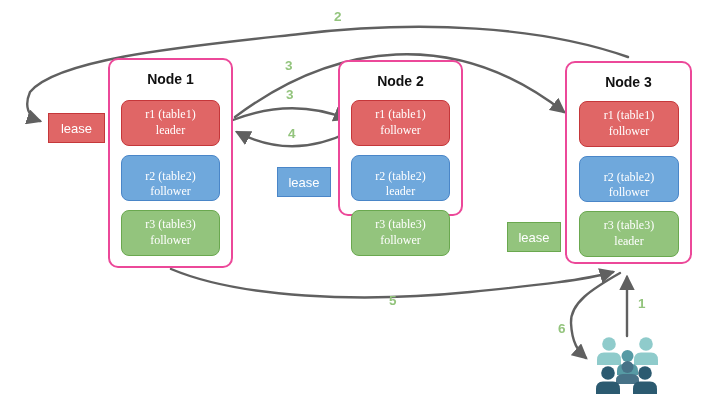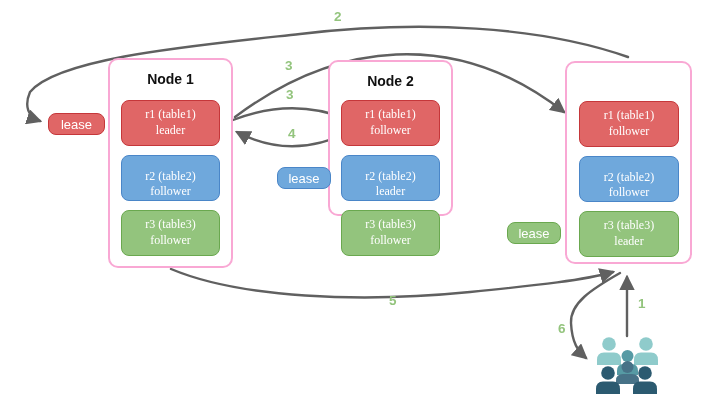--- a/index.html
+++ b/index.html
@@ -1,29 +1,29 @@
 <!DOCTYPE html>
 <html><head>
 <meta charset="utf-8">
 <style>
   html,body{margin:0;padding:0;background:#ffffff;font-family:"Liberation Sans",sans-serif;}
   #canvas{position:relative;width:704px;height:405px;background:#ffffff;overflow:hidden;}
 
   #arrows{position:absolute;left:0;top:0;width:704px;height:405px;pointer-events:none;}
 
-  .node{position:absolute;background:#ffffff;border:2px solid #f9a8d4;border-radius:10px;box-sizing:border-box;}
+  .node{position:absolute;background:#ffffff;border:2px solid #ec4899;border-radius:10px;box-sizing:border-box;}
   .node-title{text-align:center;font-weight:bold;font-size:14px;color:#111111;margin-top:11px;}
   .replica{position:absolute;left:11px;width:99px;height:46px;border-radius:8px;box-sizing:border-box;
            color:#ffffff;font-size:12px;line-height:1.3;text-align:center;
            display:flex;flex-direction:column;align-items:center;justify-content:center;font-family:Liberation Serif, serif;}
   .red{background:#e06666;border:1.5px solid #c5373a;}
   .blue{background:#6fa8dc;border:1.5px solid #4a86c8;justify-content:flex-end;}
   .green{background:#93c47d;border:1.5px solid #6aa84f;}
 
-  .lease{position:absolute;height:22px;width:55px;border-radius:8px;box-sizing:border-box;color:#ffffff;
+  .lease{position:absolute;height:30px;width:55px;border-radius:0;box-sizing:border-box;color:#ffffff;
          font-size:13px;display:flex;align-items:center;justify-content:center;text-align:right;}
 
   .flow-label{position:absolute;color:#93c47d;font-weight:bold;font-size:13.5px;}
 
   #users-icon{position:absolute;left:594px;top:334px;}
 </style>
 </head>
 <body>
 
 <div id="canvas">
@@ -54,37 +54,38 @@
     <div class="replica blue" style="top:95px;">
       <span>r2 (table2)</span>
       <span>follower</span>
     </div>
     <div class="replica green" style="top:150px;">
       <span>r3 (table3)</span>
       <span>follower</span>
     </div>
   </div>
 
-  <div class="node" style="left:328px;top:60px;width:125px;height:156px;">
+  <div class="node" style="left:338px;top:60px;width:125px;height:156px;">
     <div class="node-title">Node 2</div>
     <div class="replica red" style="top:38px;">
       <span>r1 (table1)</span>
       <span>follower</span>
     </div>
     <div class="replica blue" style="top:93px;">
       <span>r2 (table2)</span>
       <span>leader</span>
     </div>
     <div class="replica green" style="top:148px;">
       <span>r3 (table3)</span>
       <span>follower</span>
     </div>
   </div>
 
   <div class="node" style="left:565px;top:61px;width:127px;height:203px;">
+    <div class="node-title">Node 3</div>
     <div class="replica red" style="left:12px;width:100px;top:38px;">
       <span>r1 (table1)</span>
       <span>follower</span>
     </div>
     <div class="replica blue" style="left:12px;width:100px;top:93px;">
       <span>r2 (table2)</span>
       <span>follower</span>
     </div>
     <div class="replica green" style="left:12px;width:100px;top:148px;">
       <span>r3 (table3)</span>

